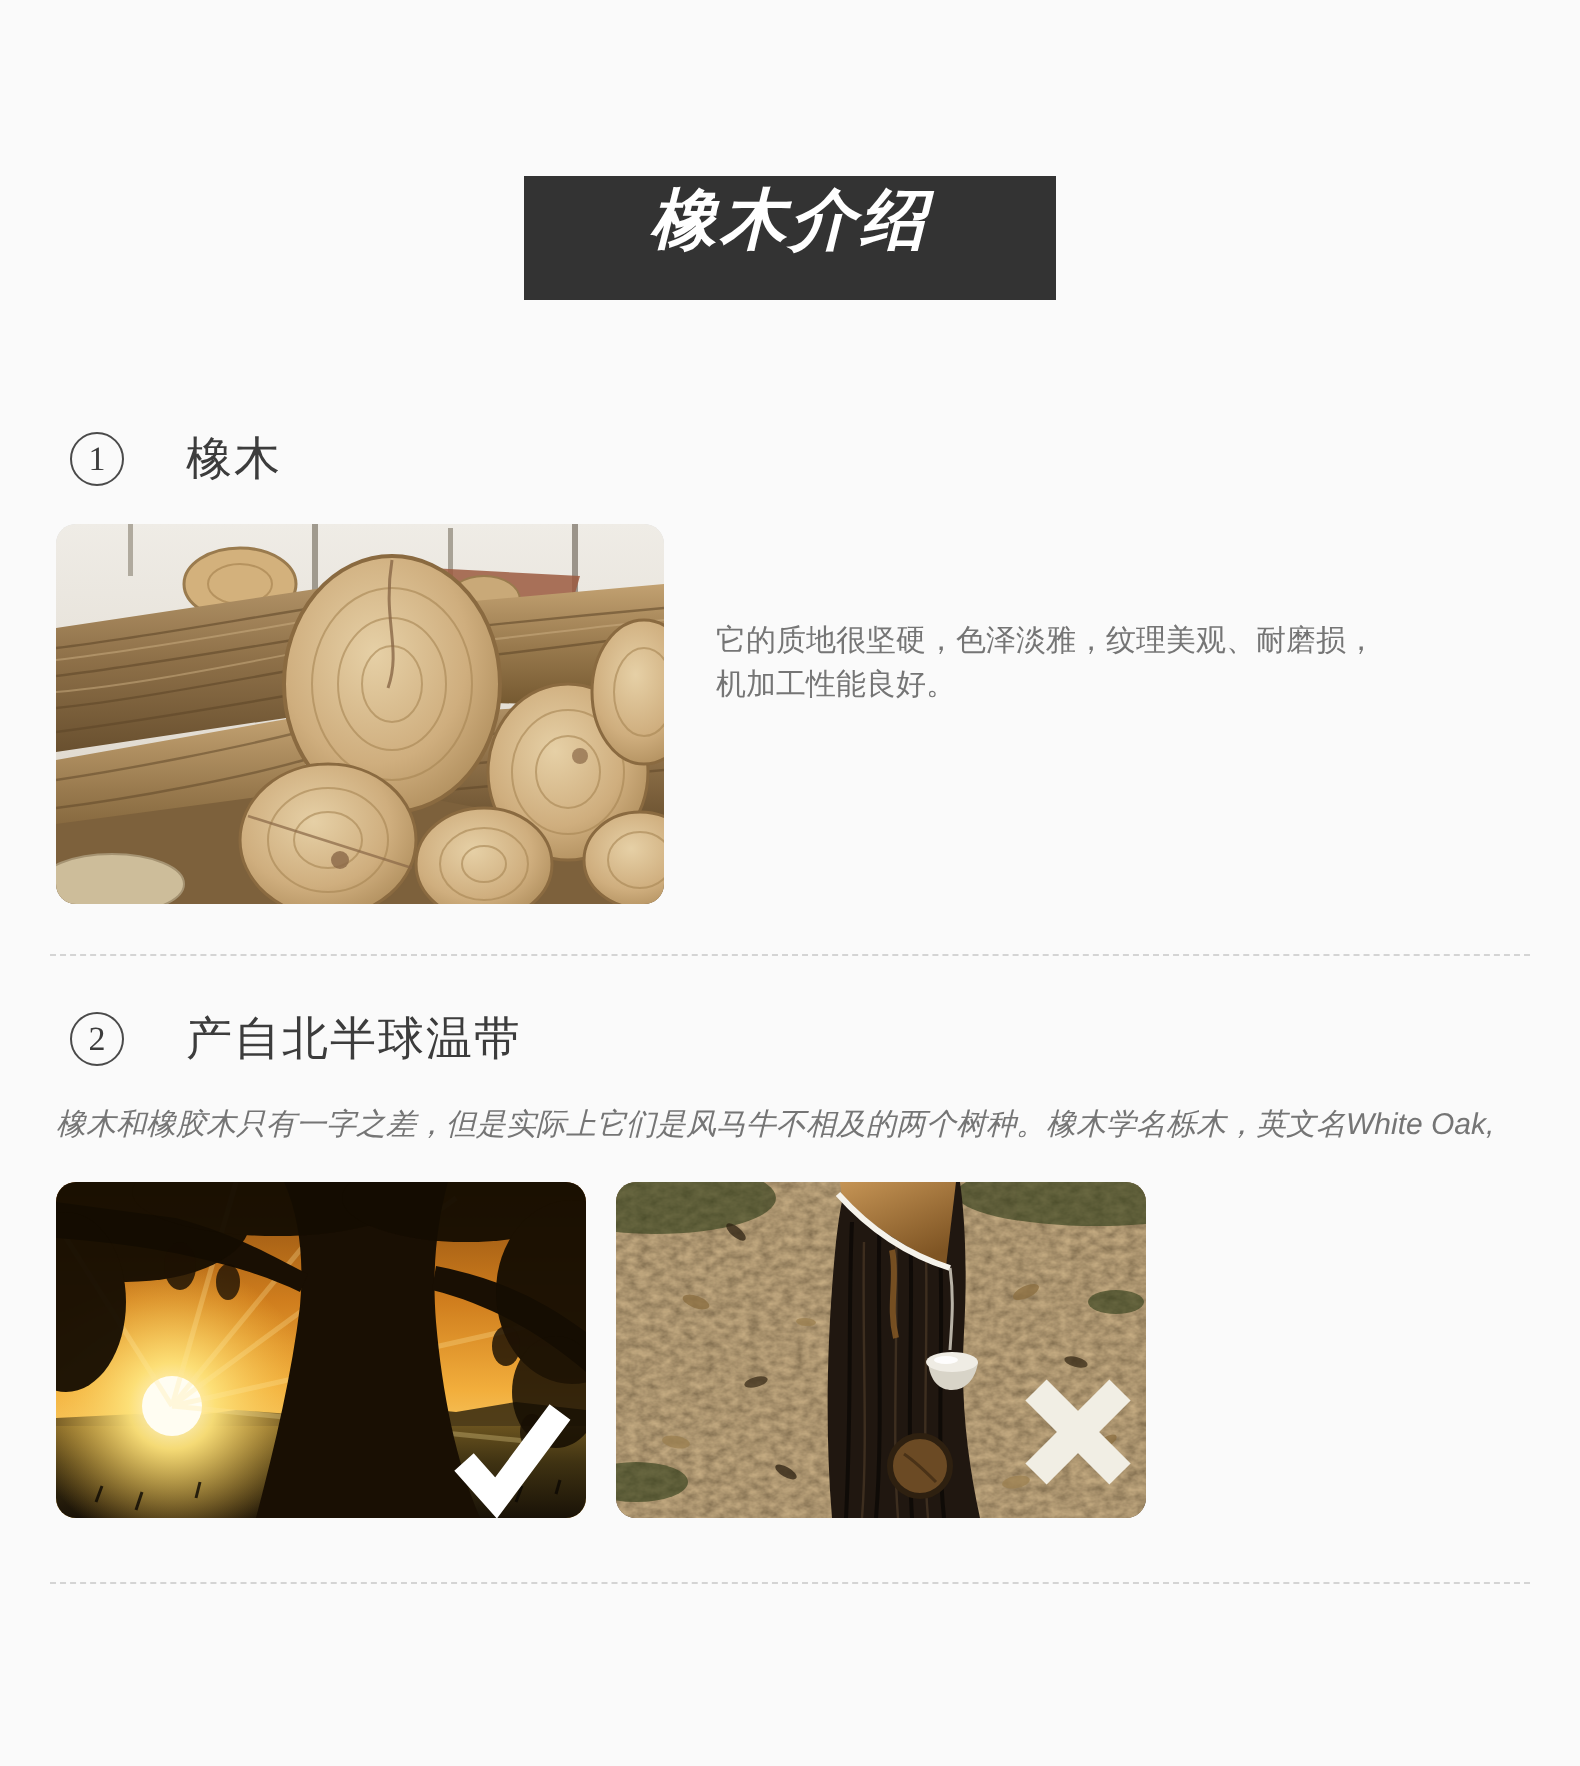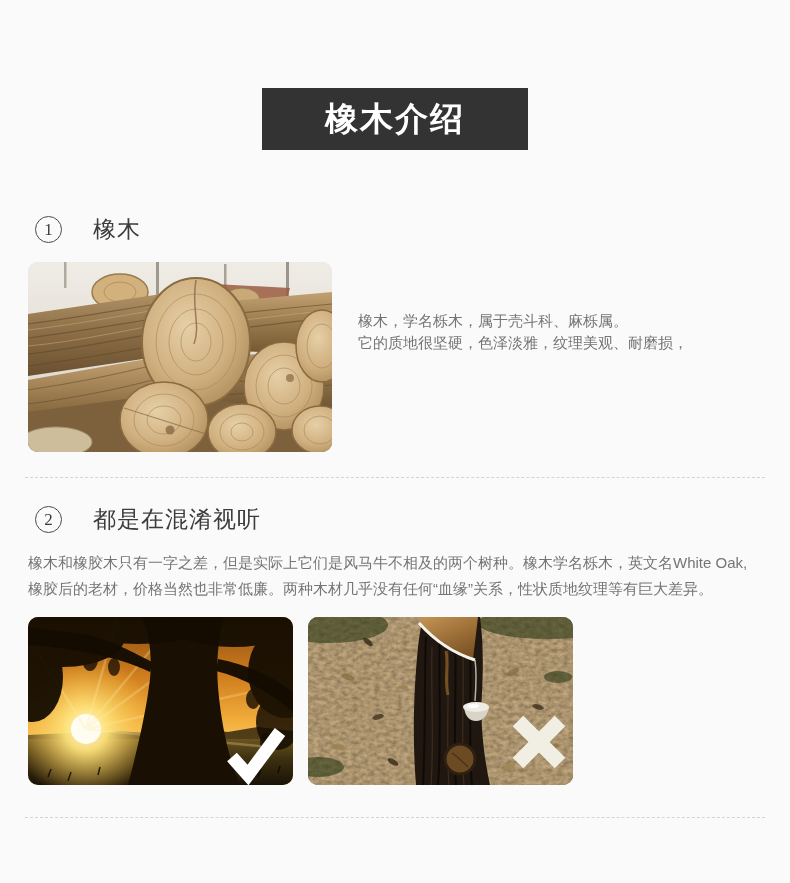--- a/index.html
+++ b/index.html
@@ -6,21 +6,21 @@
   body{
     width:790px;min-height:883px;
     font-family:"Liberation Sans","DejaVu Sans",sans-serif;
     -webkit-font-smoothing:antialiased;
   }
   .page{width:790px;position:relative;}
 
   
   .banner{
     width:266px;height:62px;background:#333333;
-    margin:88px auto 0;display:flex;align-items:center;justify-content:center;
+    margin:88px auto 0;display:flex;align-items:flex-start;justify-content:center;font-style:italic;
   }
   .banner-title{color:#ffffff;font-size:33px;letter-spacing:2px;font-weight:bold;}
 
   
   .section-heading{display:flex;align-items:center;margin-left:35px;color:#3c3c3c;}
   .section-heading.s1{margin-top:64px;}
   .section-heading.s2{margin-top:26px;}
   .num-circle{
     width:27px;height:27px;box-sizing:border-box;border:1px solid #4a4a4a;border-radius:50%;
     display:flex;align-items:center;justify-content:center;
@@ -33,21 +33,21 @@
   .photo{border-radius:10px;overflow:hidden;flex:none;position:relative;background:#ddd;}
   .photo.logs{width:304px;height:190px;}
   .photo svg{display:block;width:100%;height:100%;}
   .oak-desc{margin-left:26px;padding-top:48px;font-size:15px;line-height:22px;color:#757575;}
 
   
   .divider{height:0;border-top:1px dashed #d4d4d4;margin:25px 25px 0;}
   .divider.bottom{margin-top:32px;}
 
   
-  .diff-paragraph{margin:15px 28px 15px;font-size:15px;line-height:26px;color:#757575;}
+  .diff-paragraph{margin:15px 28px 15px;font-size:15px;line-height:26px;color:#757575;font-style:italic;}
   .compare-row{display:flex;gap:15px;margin:13px 0 0 28px;}
   .photo.sunset,.photo.rubber{width:265px;height:168px;}
 </style>
 </head>
 <body>
 
 <div class="page">
 
   <div class="banner">
     <span class="banner-title">橡木介绍</span>
@@ -149,35 +149,34 @@
           <ellipse cx="214" cy="170" rx="11" ry="9" fill="none" stroke="#a78653" stroke-width="1" opacity="0.6"></ellipse>
         </g>
 
         <ellipse cx="294" cy="84" rx="26" ry="36" fill="url(#gEnd)" stroke="#8a6a40" stroke-width="1.5"></ellipse>
         <ellipse cx="294" cy="84" rx="15" ry="22" fill="none" stroke="#a78653" stroke-width="1" opacity="0.6"></ellipse>
         <ellipse cx="292" cy="168" rx="28" ry="24" fill="url(#gEnd)" stroke="#8a6a40" stroke-width="1.5"></ellipse>
         <ellipse cx="292" cy="168" rx="16" ry="14" fill="none" stroke="#a78653" stroke-width="1" opacity="0.6"></ellipse>
       </svg>
     </div>
     <div class="oak-desc">
-      <div>橡木，学名栎木，属于壳斗科、麻栎属。</div>
       <div>它的质地很坚硬，色泽淡雅，纹理美观、耐磨损，</div>
+      <div>机加工性能良好。</div>
     </div>
   </div>
 
   <div class="divider"></div>
 
   <div class="section-heading s2">
     <span class="num-circle">2</span>
-    <span class="heading-text">都是在混淆视听</span>
+    <span class="heading-text">产自北半球温带</span>
   </div>
 
   <div class="diff-paragraph">
     <div>橡木和橡胶木只有一字之差，但是实际上它们是风马牛不相及的两个树种。橡木学名栎木，英文名White Oak,</div>
-    <div>橡胶后的老材，价格当然也非常低廉。两种木材几乎没有任何“血缘”关系，性状质地纹理等有巨大差异。</div>
   </div>
 
   <div class="compare-row">
 
     <div class="photo sunset">
       <svg viewBox="0 0 265 168" preserveAspectRatio="none">
         <defs>
           <linearGradient id="gSun" x1="0" x2="0" y1="0" y2="1">
             <stop offset="0%" stop-color="#8a4d10"></stop>
               <stop offset="35%" stop-color="#cf7d1d"></stop>

